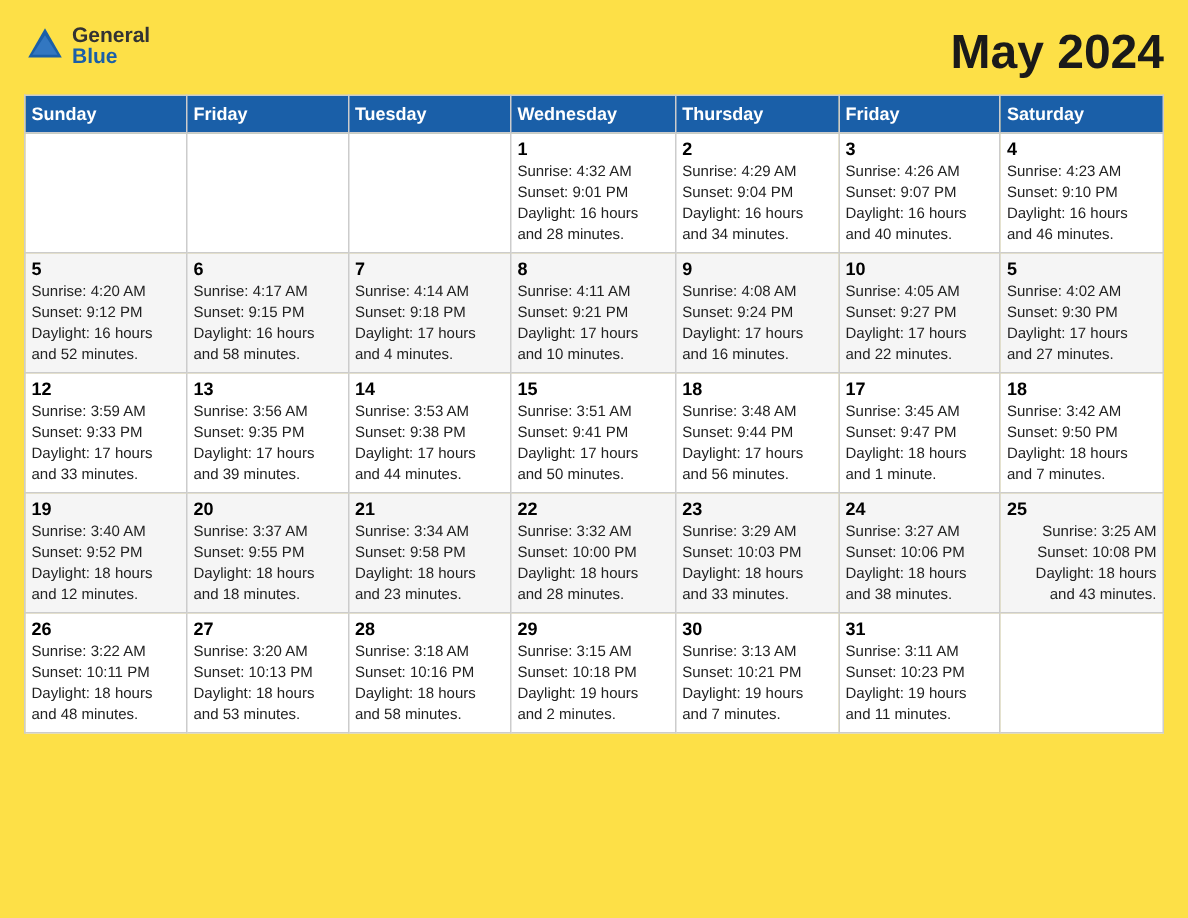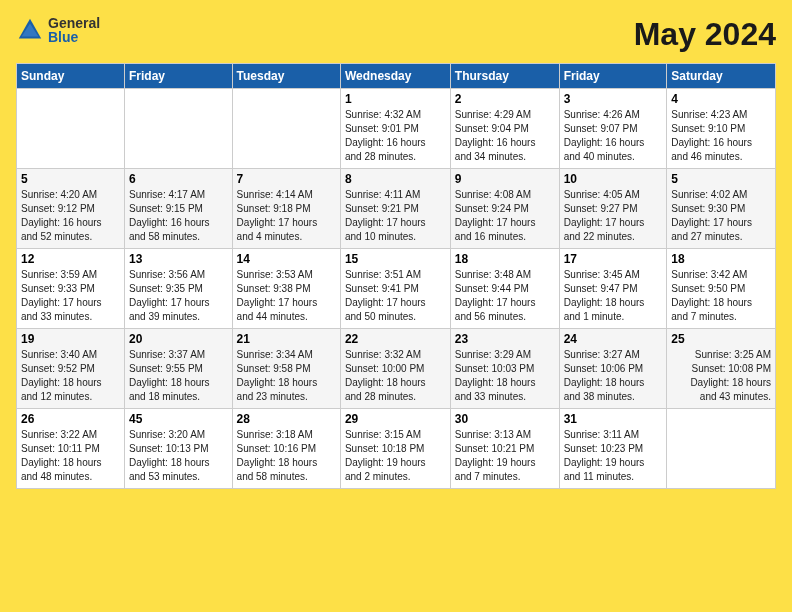--- a/index.html
+++ b/index.html
@@ -317,21 +317,21 @@
         </tr>
         <tr>
           <td>
             <div class="day-num">26</div>
             <div class="day-info" style="white-space: pre-line;">Sunrise: 3:22 AM
 Sunset: 10:11 PM
 Daylight: 18 hours
 and 48 minutes.</div>
           </td>
           <td>
-            <div class="day-num">45</div>
+            <div class="day-num">27</div>
             <div class="day-info" style="white-space: pre-line;">Sunrise: 3:20 AM
 Sunset: 10:13 PM
 Daylight: 18 hours
 and 53 minutes.</div>
           </td>
           <td>
             <div class="day-num">28</div>
             <div class="day-info" style="white-space: pre-line;">Sunrise: 3:18 AM
 Sunset: 10:16 PM
 Daylight: 18 hours

